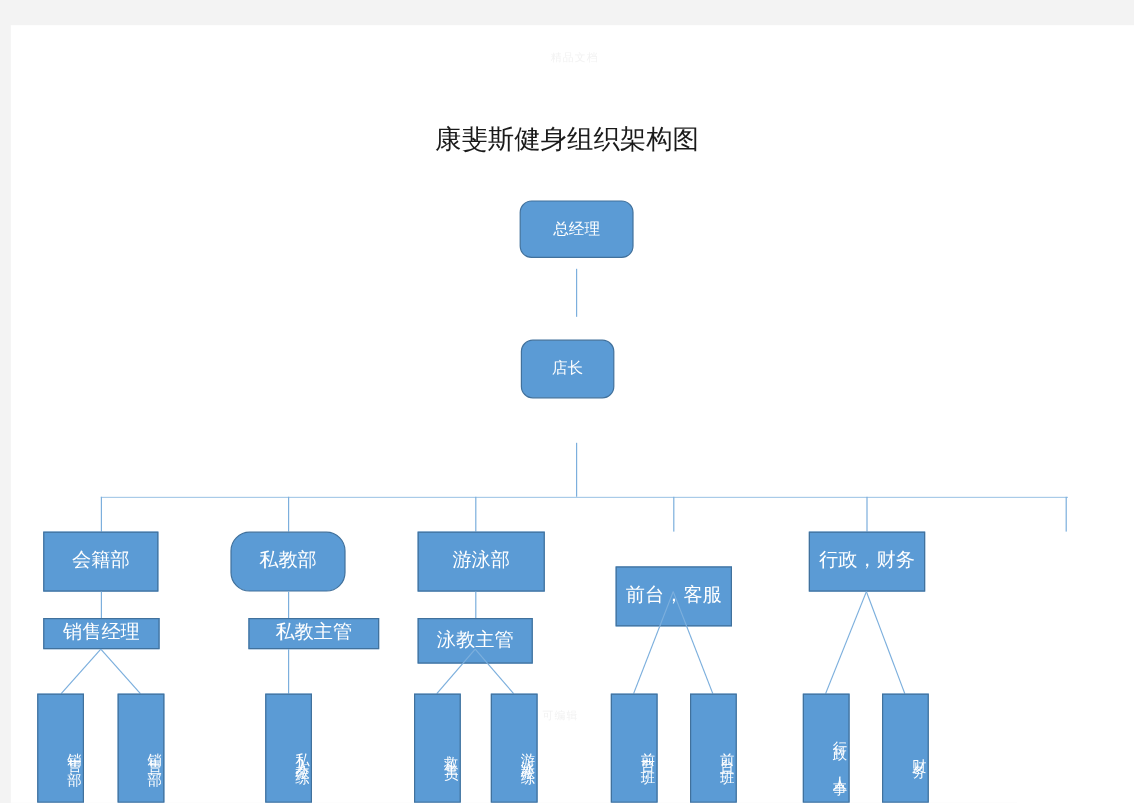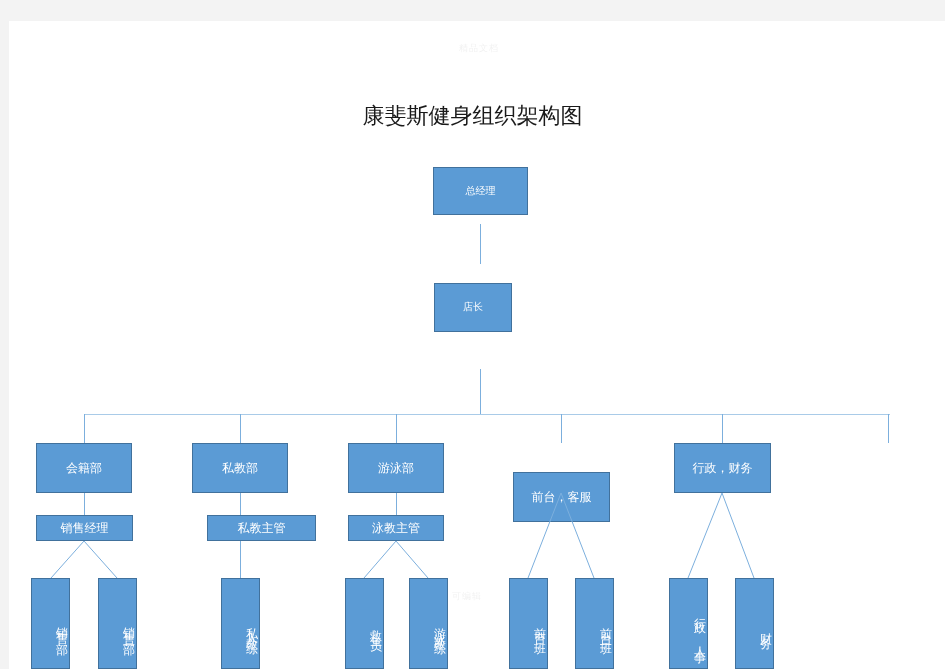--- a/index.html
+++ b/index.html
@@ -60,25 +60,25 @@
   .node {
     position: absolute;
     background: #5b9bd5;
     border: 1px solid #41719c;
     box-sizing: border-box;
     color: #ffffff;
     display: flex;
     align-items: center;
     justify-content: center;
     text-align: center;
-    font-size: 12px;
+    font-size: 16px;
     line-height: 1.25;
     font-family: "Liberation Serif", "DejaVu Serif", serif;
   }
-  .node.big { font-size: 10px; }
+  .node.big { font-size: 13px; border-radius: 10px; }
   .node.vert {
     writing-mode: vertical-rl;
     text-orientation: upright;
     letter-spacing: 5px;
     padding-top: 8px;
     align-items: flex-start;
     justify-content: center;
     font-size: 12px;
   }
   .vline {
@@ -124,32 +124,32 @@
       <div class="hline" style="left:84px; top:414px; width:806px;"></div>
 
       <div class="vline" style="left:84px; top:414px; height:29px;"></div>
       <div class="vline" style="left:240px; top:414px; height:29px;"></div>
       <div class="vline" style="left:396px; top:414px; height:29px;"></div>
       <div class="vline" style="left:561px; top:414px; height:29px;"></div>
       <div class="vline" style="left:722px; top:414px; height:29px;"></div>
       <div class="vline" style="left:888px; top:414px; height:29px;"></div>
 
       <div class="node" style="left:36px; top:443px; width:96px; height:50px;">会籍部</div>
-      <div class="node" style="left:192px; top:443px; width:96px; height:50px;">私教部</div>
-      <div class="node" style="left:348px; top:443px; width:96px; height:50px;">游泳部</div>
+      <div class="node" style="left:192px; top:443px; width:96px; height:50px;border-radius:16px;">私教部</div>
+      <div class="node" style="left:348px; top:443px; width:106px; height:50px;">游泳部</div>
       <div class="node" style="left:513px; top:443px; width:97px; height:50px;margin-top:29px;">前台，客服</div>
       <div class="node" style="left:674px; top:443px; width:97px; height:50px;">行政，财务</div>
 
       <div class="vline" style="left:84px; top:493px; height:22px;"></div>
       <div class="vline" style="left:240px; top:493px; height:22px;"></div>
       <div class="vline" style="left:396px; top:493px; height:22px;"></div>
 
       <div class="node" style="left:36px; top:515px; width:97px; height:26px;">销售经理</div>
       <div class="node" style="left:207px; top:515px; width:109px; height:26px;">私教主管</div>
-      <div class="node" style="left:348px; top:515px; width:96px; height:26px;">泳教主管</div>
+      <div class="node" style="left:348px; top:515px; width:96px; height:38px;">泳教主管</div>
 
       <svg class="diag" style="left:0; top:0; width:945px; height:669px;">
         <line x1="84" y1="541" x2="51" y2="578"></line>
         <line x1="84" y1="541" x2="117" y2="578"></line>
         <line x1="396" y1="541" x2="364" y2="578"></line>
         <line x1="396" y1="541" x2="428" y2="578"></line>
         <line x1="561" y1="493" x2="528" y2="578"></line>
         <line x1="561" y1="493" x2="594" y2="578"></line>
         <line x1="722" y1="493" x2="688" y2="578"></line>
         <line x1="722" y1="493" x2="754" y2="578"></line>

